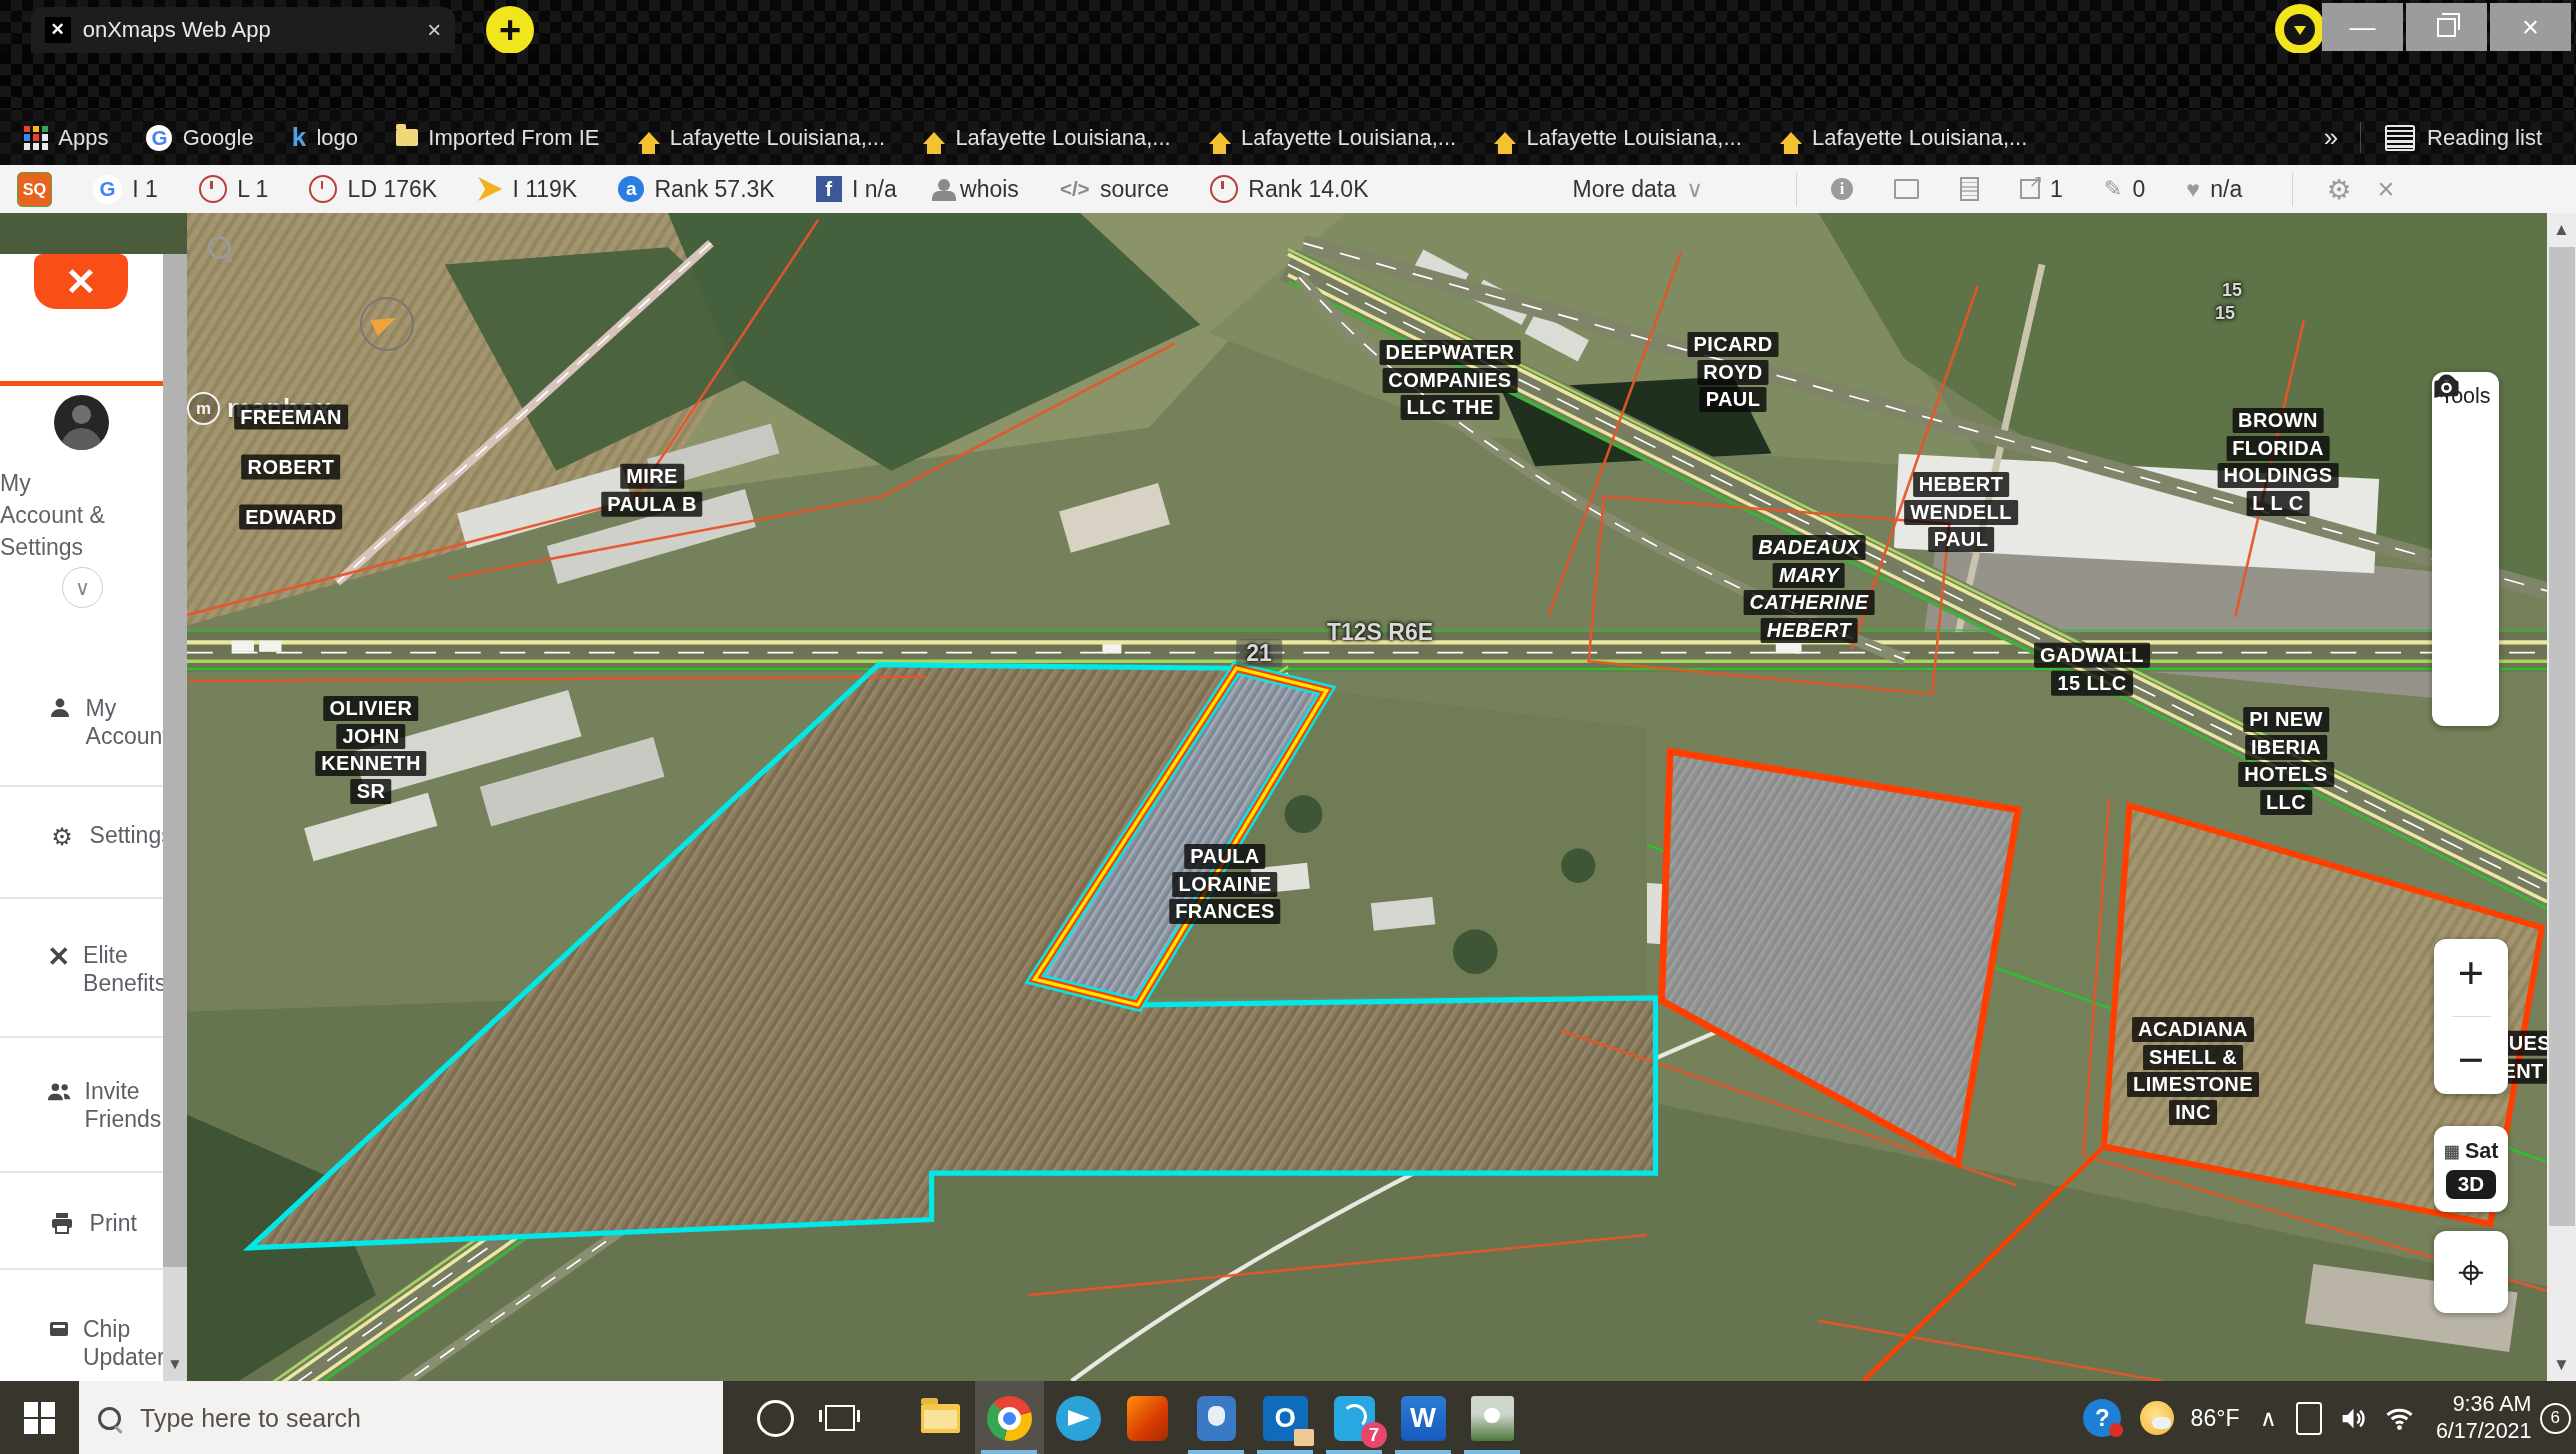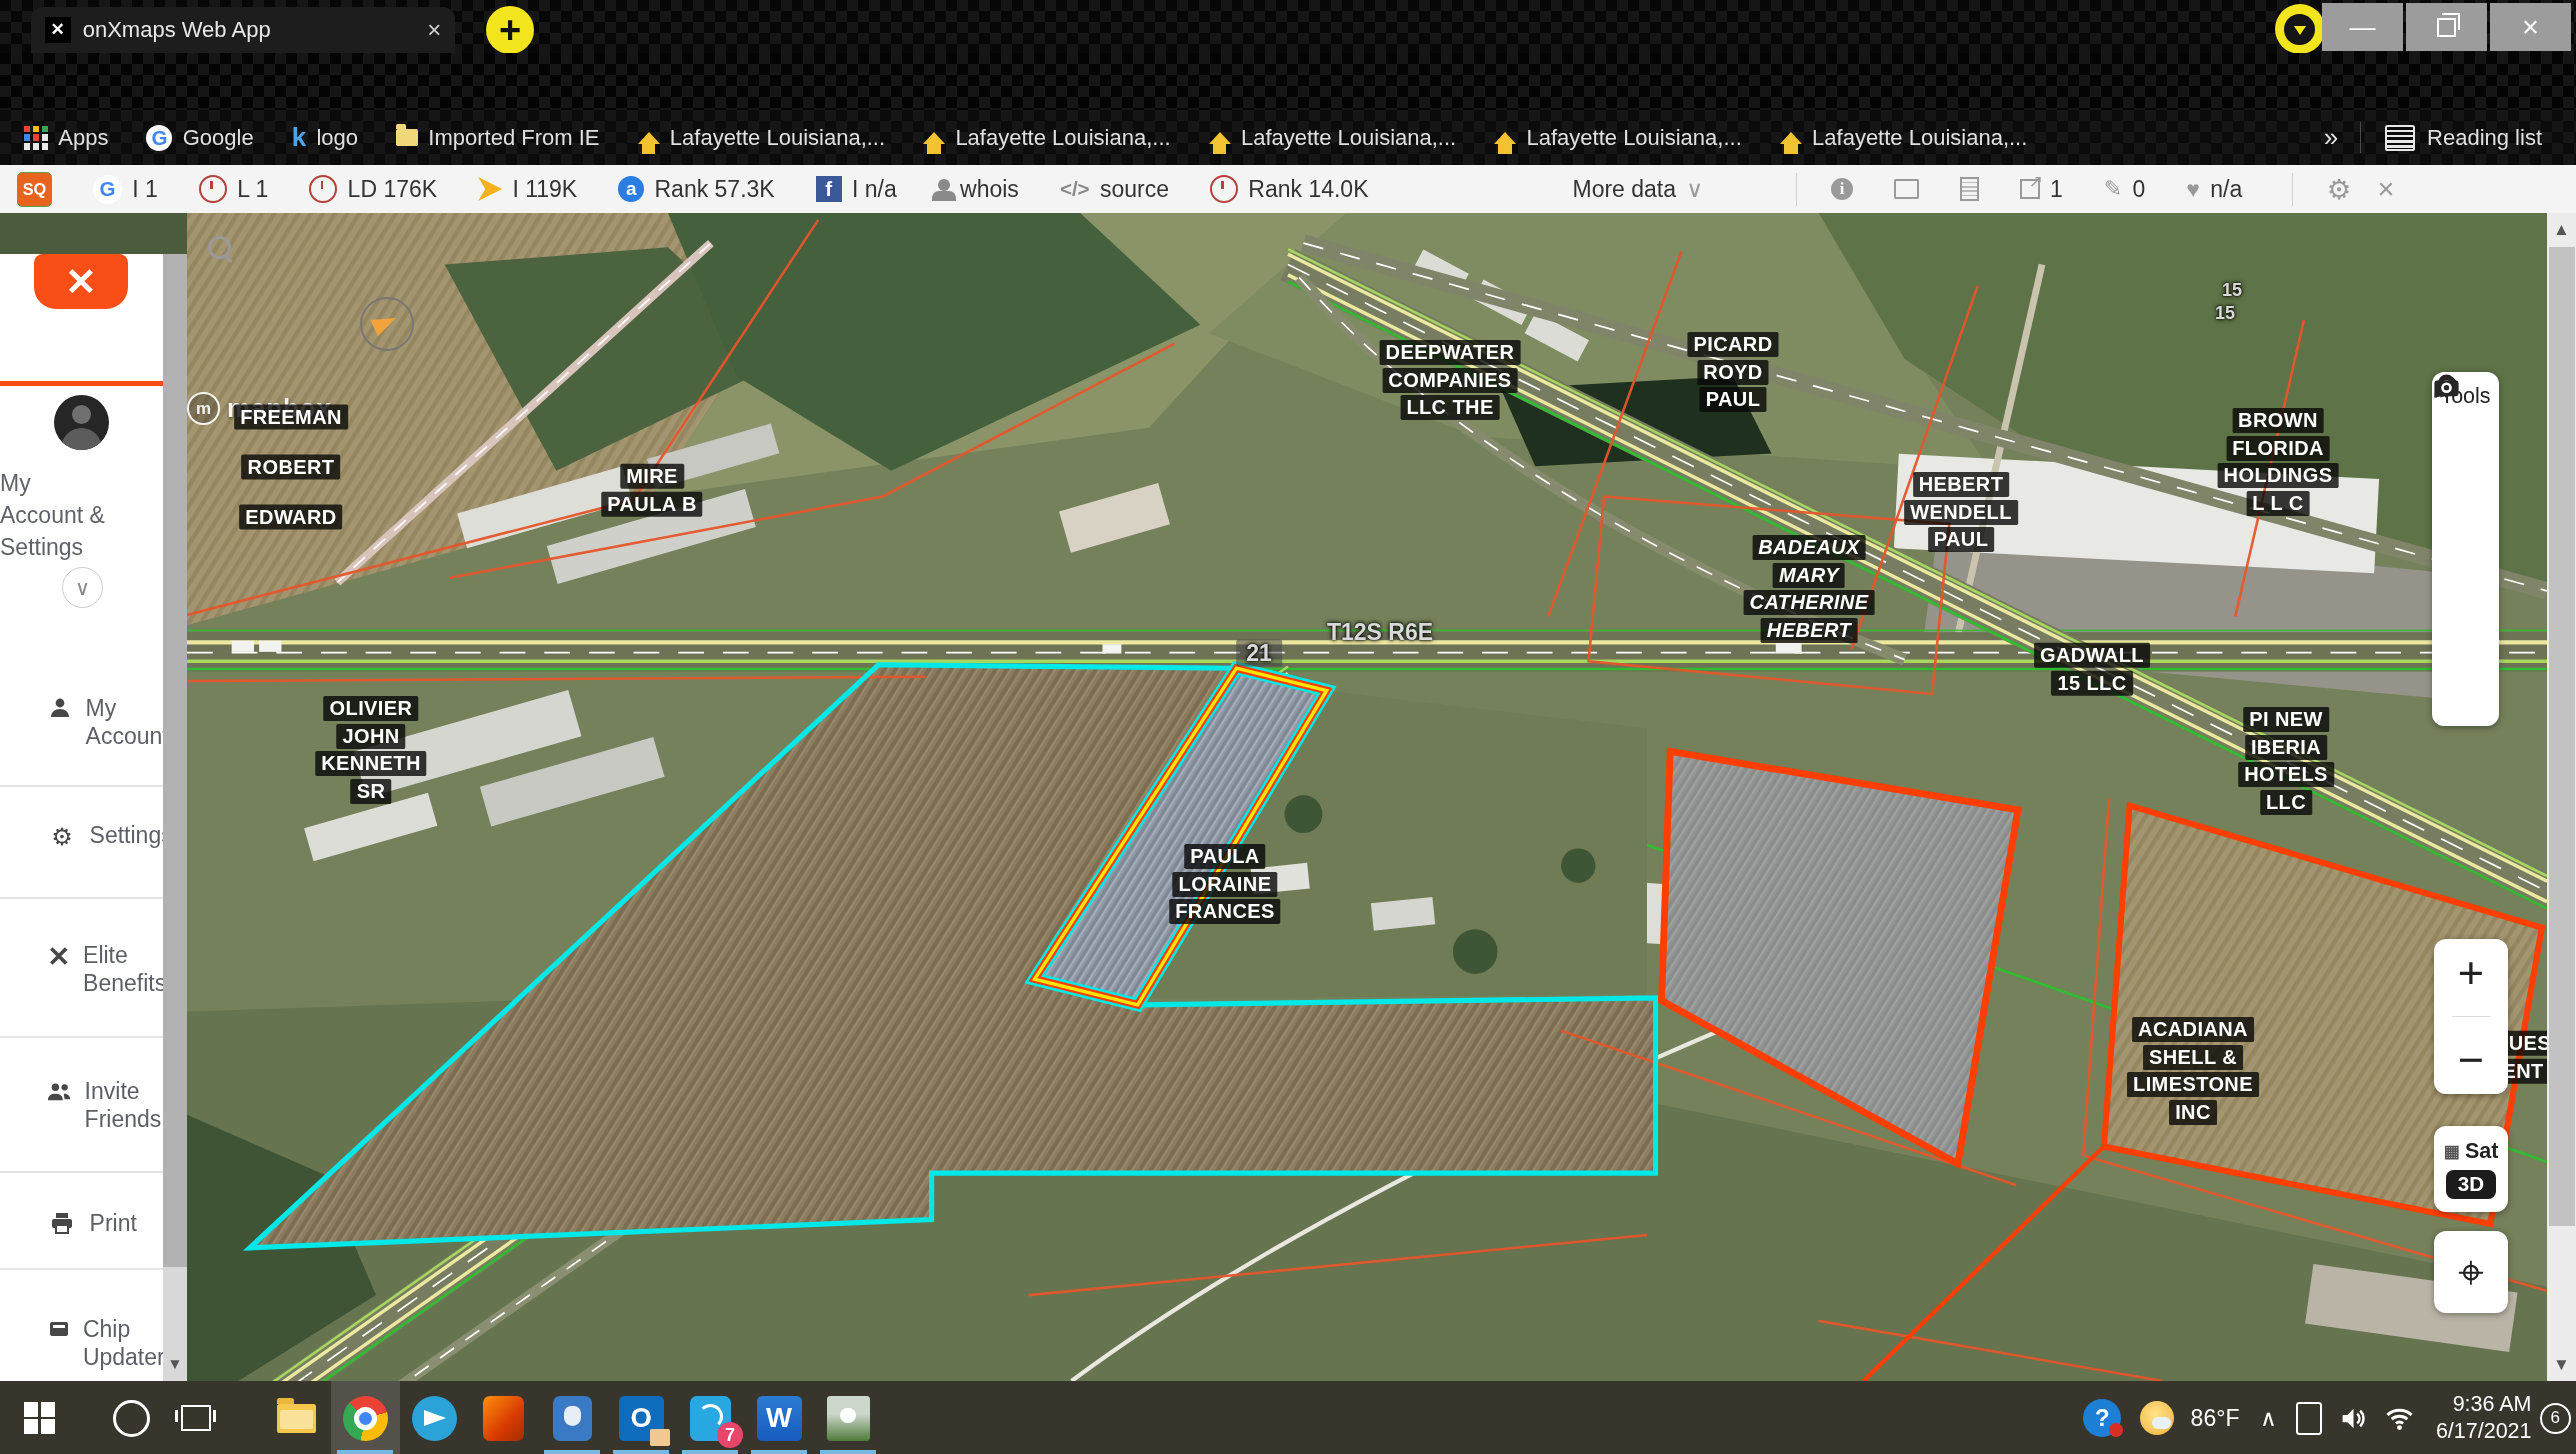--- a/index.html
+++ b/index.html
@@ -758,20 +758,24 @@
 
   <div id="taskbar" class="abs">
     <div id="start">
         <span class="win4">
           <i></i>
           <i></i>
           <i></i>
           <i></i>
         </span>
       </div>
+    <div id="tsearch">
+      <span class="mag" style="border-color:#4a4a4a;"></span>
+      <span class="ph">Type here to search</span>
+    </div>
     <div class="tico" style="margin-left:20.6px;">
         <span class="cortana"></span>
       </div>
     <div class="tico">
         <span class="tview"></span>
       </div>
     <div class="appslot" style="margin-left:34px;">
         <span class="fold"></span>
       </div>
     <div class="appslot active">

